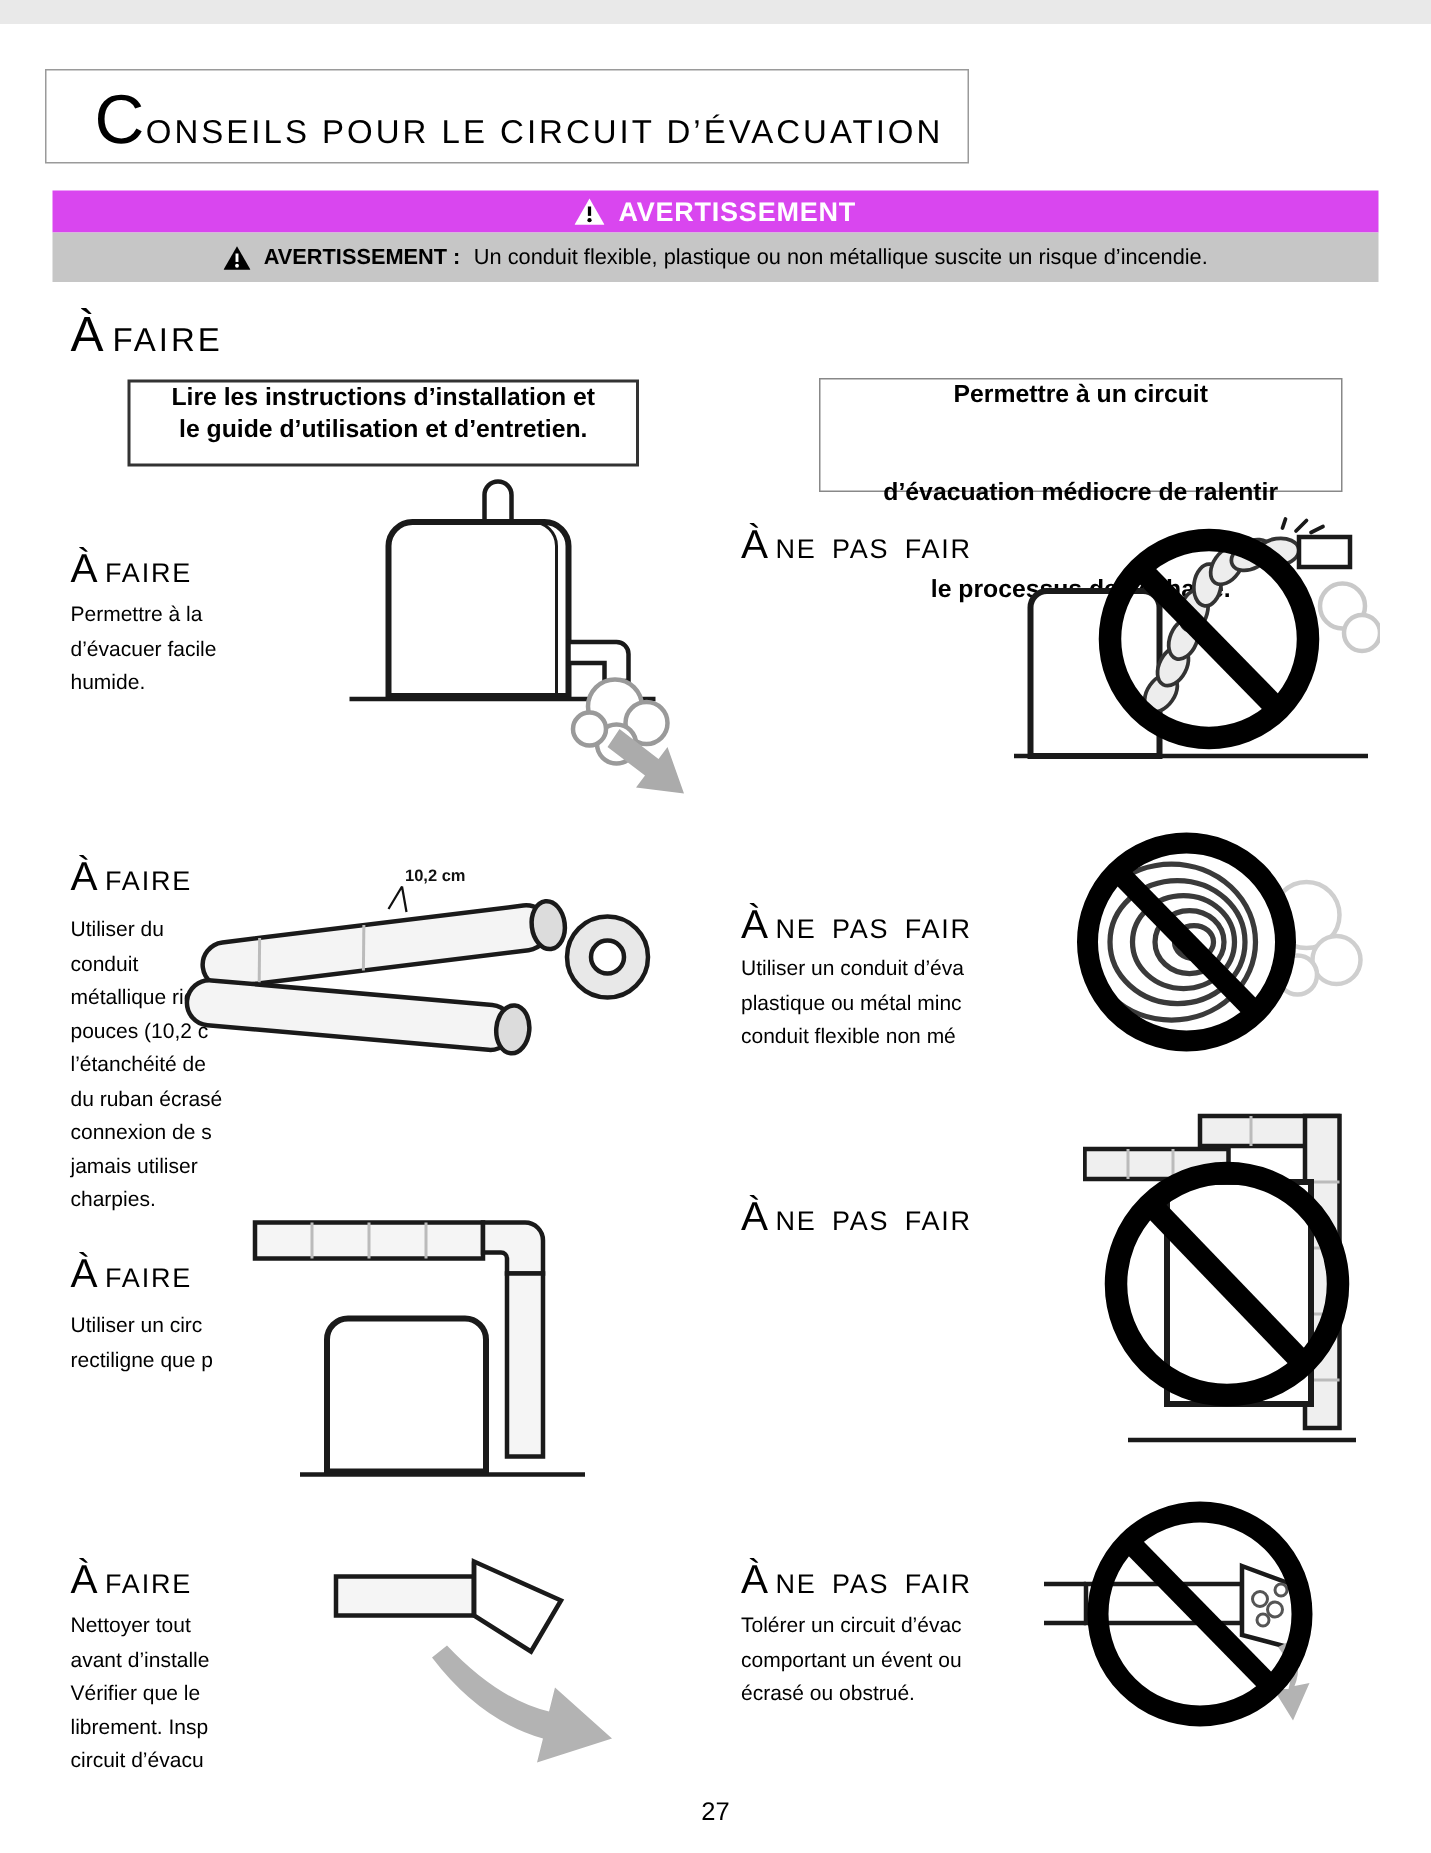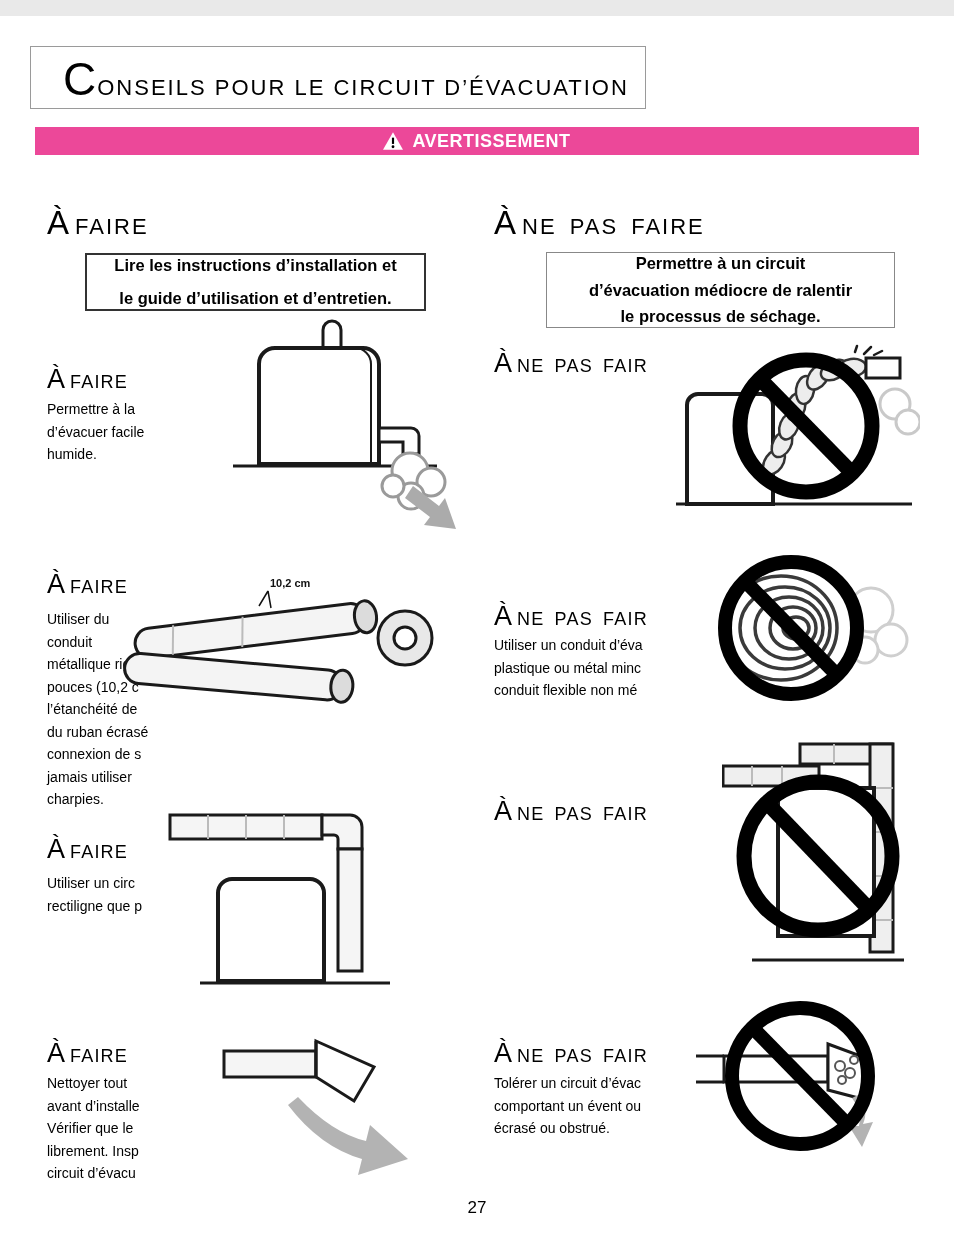--- a/index.html
+++ b/index.html
@@ -4,39 +4,39 @@
 <style>
   * { margin:0; padding:0; box-sizing:border-box; }
   body { background:#e9e9e9; font-family:"Liberation Sans", sans-serif; color:#000; }
   .page { position:relative; width:954px; height:1230px; background:#fff; margin:16px auto; overflow:hidden; }
   .abs { position:absolute; }
 
   .title-box { left:30px; top:30px; width:616px; height:63px; border:1px solid #9a9a9a; padding:6px 0 0 32px; }
   .title-initial { font-size:46px; line-height:52px; letter-spacing:1px; }
   .title-rest { font-size:22px; letter-spacing:2px; }
 
-  .warn-bar { left:35px; top:111px; width:884px; height:28px; background:#ec4899; color:#fff;
+  .warn-bar { left:35px; top:111px; width:884px; height:28px; background:#d946ef; color:#fff;
               display:flex; align-items:center; justify-content:center; gap:9px;
               font-weight:bold; font-size:18px; letter-spacing:0.5px; }
   .warn-note { left:35px; top:139px; width:884px; height:33px; background:#c6c6c6;
                display:flex; align-items:center; justify-content:center; gap:9px; font-size:14.5px; }
   .warn-note .lbl { font-weight:bold; }
 
   .col-hdr { white-space:nowrap; }
   .col-hdr .init { font-size:33px; }
   .col-hdr .rest { font-size:22px; letter-spacing:2px; margin-left:6px; word-spacing:5px; }
 
   .sec-hdr { white-space:nowrap; }
   .sec-hdr .init { font-size:27px; }
   .sec-hdr .rest { font-size:18px; letter-spacing:1.2px; margin-left:5px; word-spacing:4px; }
 
   .box { font-weight:bold; text-align:center; display:flex; flex-direction:column;
-         justify-content:space-between; font-size:16.5px; line-height:21px; }
+         justify-content:flex-start; font-size:16.5px; line-height:21px; }
   #do-box   { left:85px;  top:237px; width:341px; height:58px;  border:2px solid #333; }
-  #dont-box { left:546px; top:236px; width:349px; height:76px;  border:1px solid #888; }
+  #dont-box { left:546px; top:236px; width:349px; height:76px;  border:1px solid #888;gap:44px; }
 
   .body-text { font-size:14px; line-height:22.5px; }
 
   .page-number { left:0; top:1182px; width:954px; text-align:center; font-weight:normal; font-size:17px; }
 
   svg text { font-family:"Liberation Sans", sans-serif; }
 </style>
 </head>
 <body>
 
@@ -48,26 +48,32 @@
 
   <div class="abs warn-bar">
     <svg width="20" height="18" viewBox="0 0 24 21">
       <path d="M12 0 L24 21 H0 Z" fill="#fff"></path>
       <rect x="10.7" y="6.5" width="2.6" height="7.5" fill="#000"></rect>
       <circle cx="12" cy="17.4" r="1.7" fill="#000"></circle>
     </svg>
     <span>AVERTISSEMENT</span>
   </div>
 
+  <div class="abs warn-note">
+    <svg width="18" height="16" viewBox="0 0 24 21">
+      <path d="M12 0 L24 21 H0 Z" fill="#000"></path>
+      <rect x="10.7" y="6.5" width="2.6" height="7.5" fill="#fff"></rect>
+      <circle cx="12" cy="17.4" r="1.7" fill="#fff"></circle>
+    </svg>
+    <span class="lbl">AVERTISSEMENT :</span>
+    <span>Un conduit flexible, plastique ou non métallique suscite un risque d’incendie.</span>
+  </div>
 
   <div class="abs col-hdr" style="left:47px; top:188px;">
     <span class="init">À</span><span class="rest">FAIRE</span>
-  </div>
-  <div class="abs col-hdr" style="left:494px; top:188px;">
-    <span class="init">À</span><span class="rest">NE PAS FAIRE</span>
   </div>
 
   <div class="abs box" id="do-box">
     <div>Lire les instructions d’installation et</div>
     <div>le guide d’utilisation et d’entretien.</div>
   </div>
   <div class="abs box" id="dont-box">
     <div>Permettre à un circuit</div>
     <div>d’évacuation médiocre de ralentir</div>
     <div>le processus de séchage.</div>

